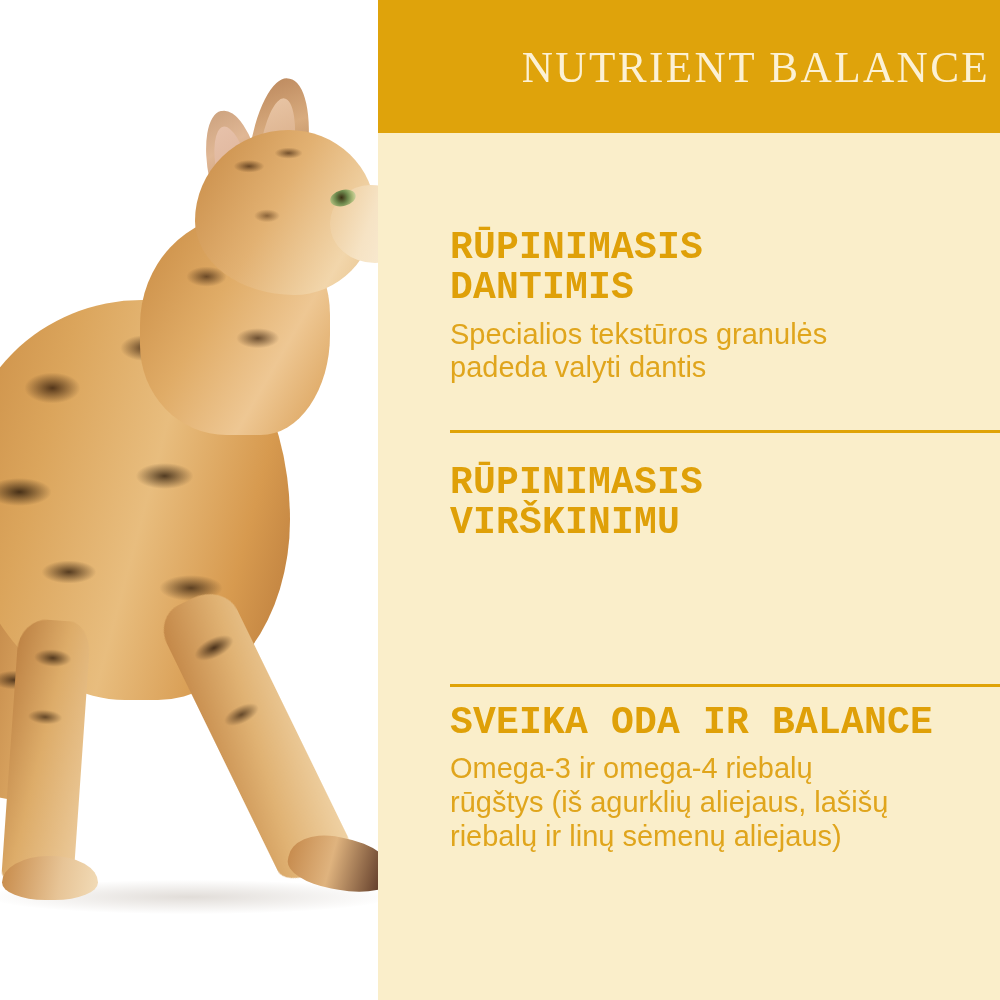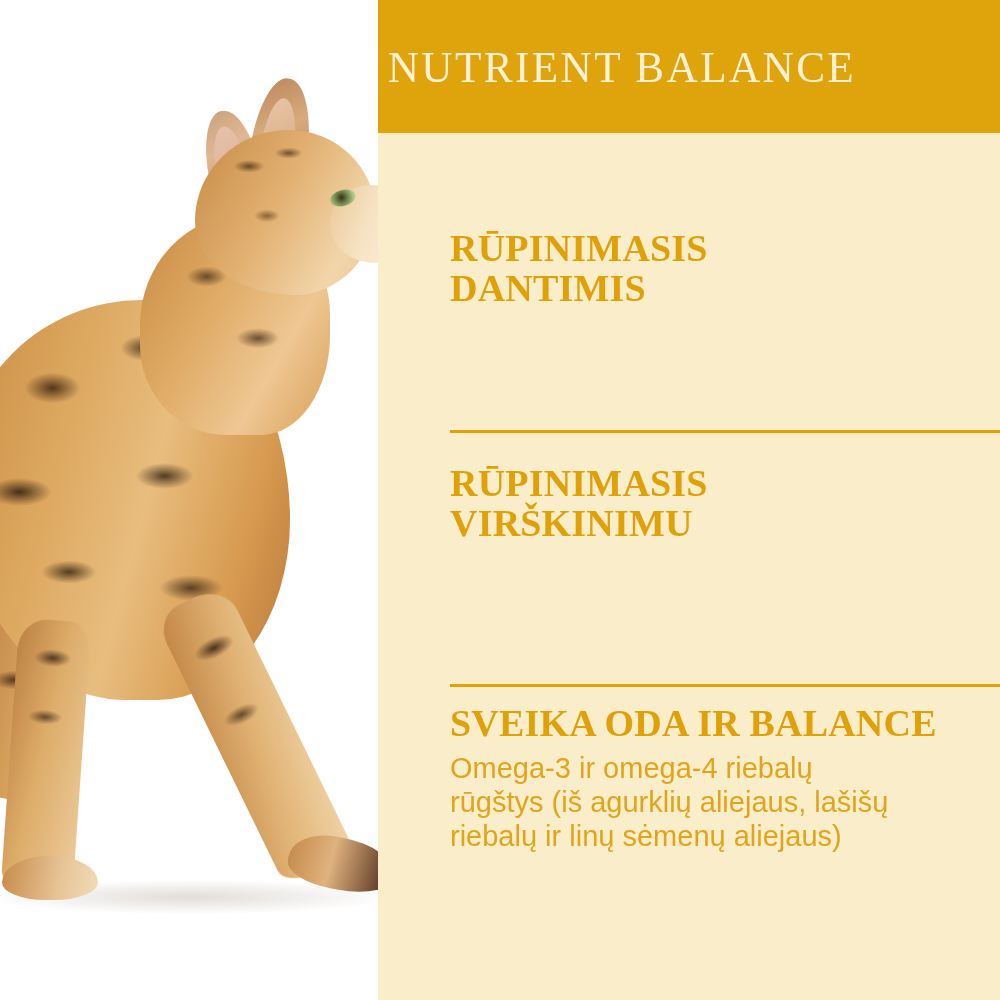--- a/index.html
+++ b/index.html
@@ -245,21 +245,21 @@
 
   .header-bar {
     position: absolute;
     left: 0;
     top: 0;
     width: 622px;
     height: 133px;
     background: #dfa30b;
     display: flex;
     align-items: center;
-    justify-content: flex-start;
+    justify-content: flex-end;
   }
   .header-title {
     font-family: "Liberation Serif", serif;
     font-size: 45px;
     font-weight: 400;
     letter-spacing: 2.5px;
     color: #fcf1d4;
     white-space: nowrap;
     transform: scaleX(0.96);
   }
@@ -275,21 +275,21 @@
   .section {
     position: absolute;
     left: 72px;
     width: 550px;
   }
   .section.s1 { top: 95px; }
   .section.s2 { top: 330px; }
   .section.s3 { top: 570px; }
 
   .section-title {
-    font-family: Liberation Serif, serif;
+    font-family: Liberation Mono, monospace;
     font-size: 38px;
     font-weight: bold;
     line-height: 1.06;
     color: #dfa008;
     letter-spacing: 0.2px;
     margin: 0 0 9px 0;
     white-space: pre-line;
   }
   .section-desc {
     font-family: "Liberation Sans", sans-serif;
@@ -351,20 +351,22 @@
 
     <div class="header-bar">
       <div class="header-title">NUTRIENT BALANCE</div>
     </div>
 
     <div class="sections">
 
       <div class="section s1">
         <h2 class="section-title">RŪPINIMASIS
 DANTIMIS</h2>
+        <p class="section-desc">Specialios tekstūros granulės
+padeda valyti dantis</p>
       </div>
 
       <div class="divider d1"></div>
 
       <div class="section s2">
         <h2 class="section-title">RŪPINIMASIS
 VIRŠKINIMU</h2>
       </div>
 
       <div class="divider d2"></div>

